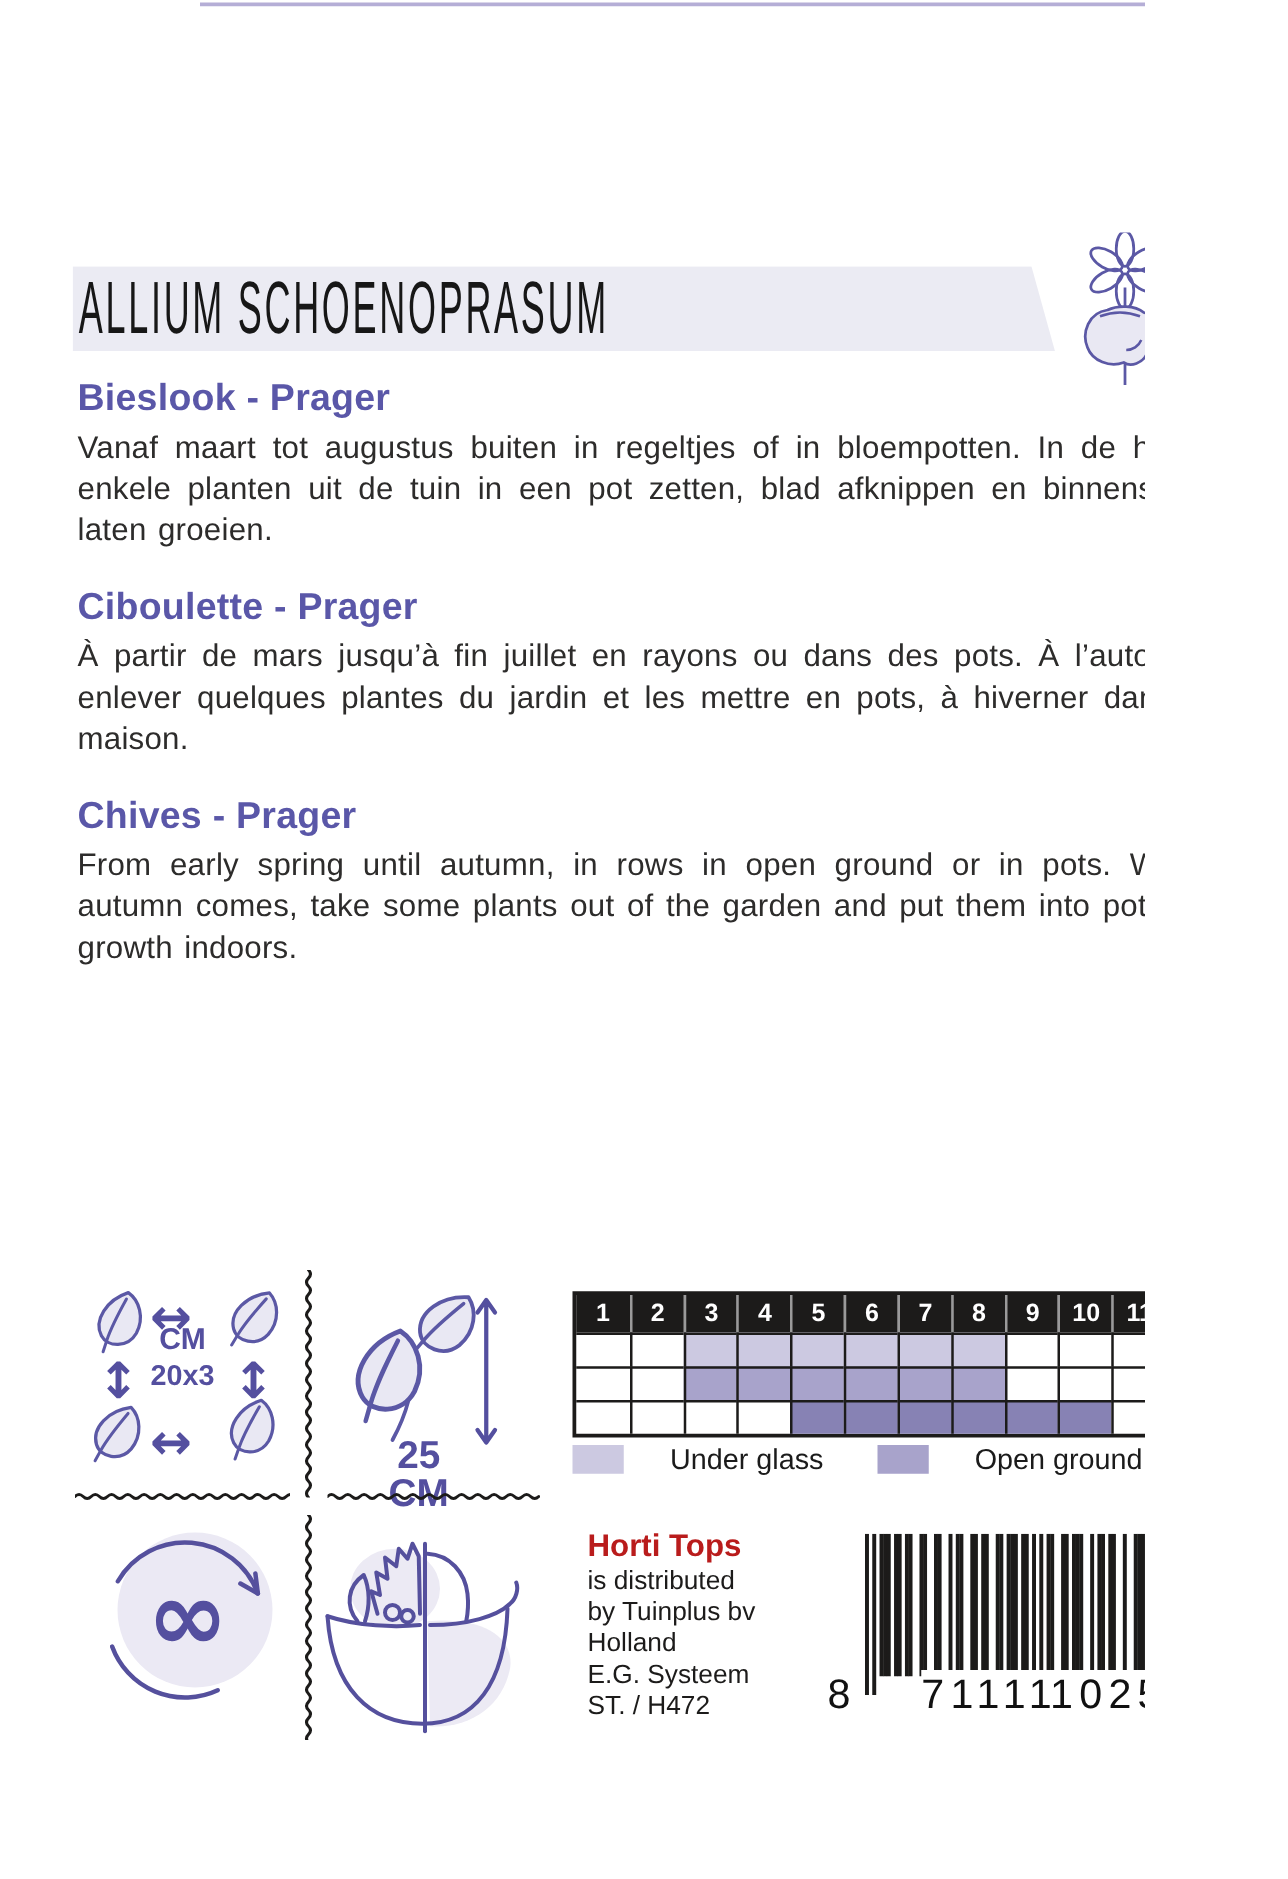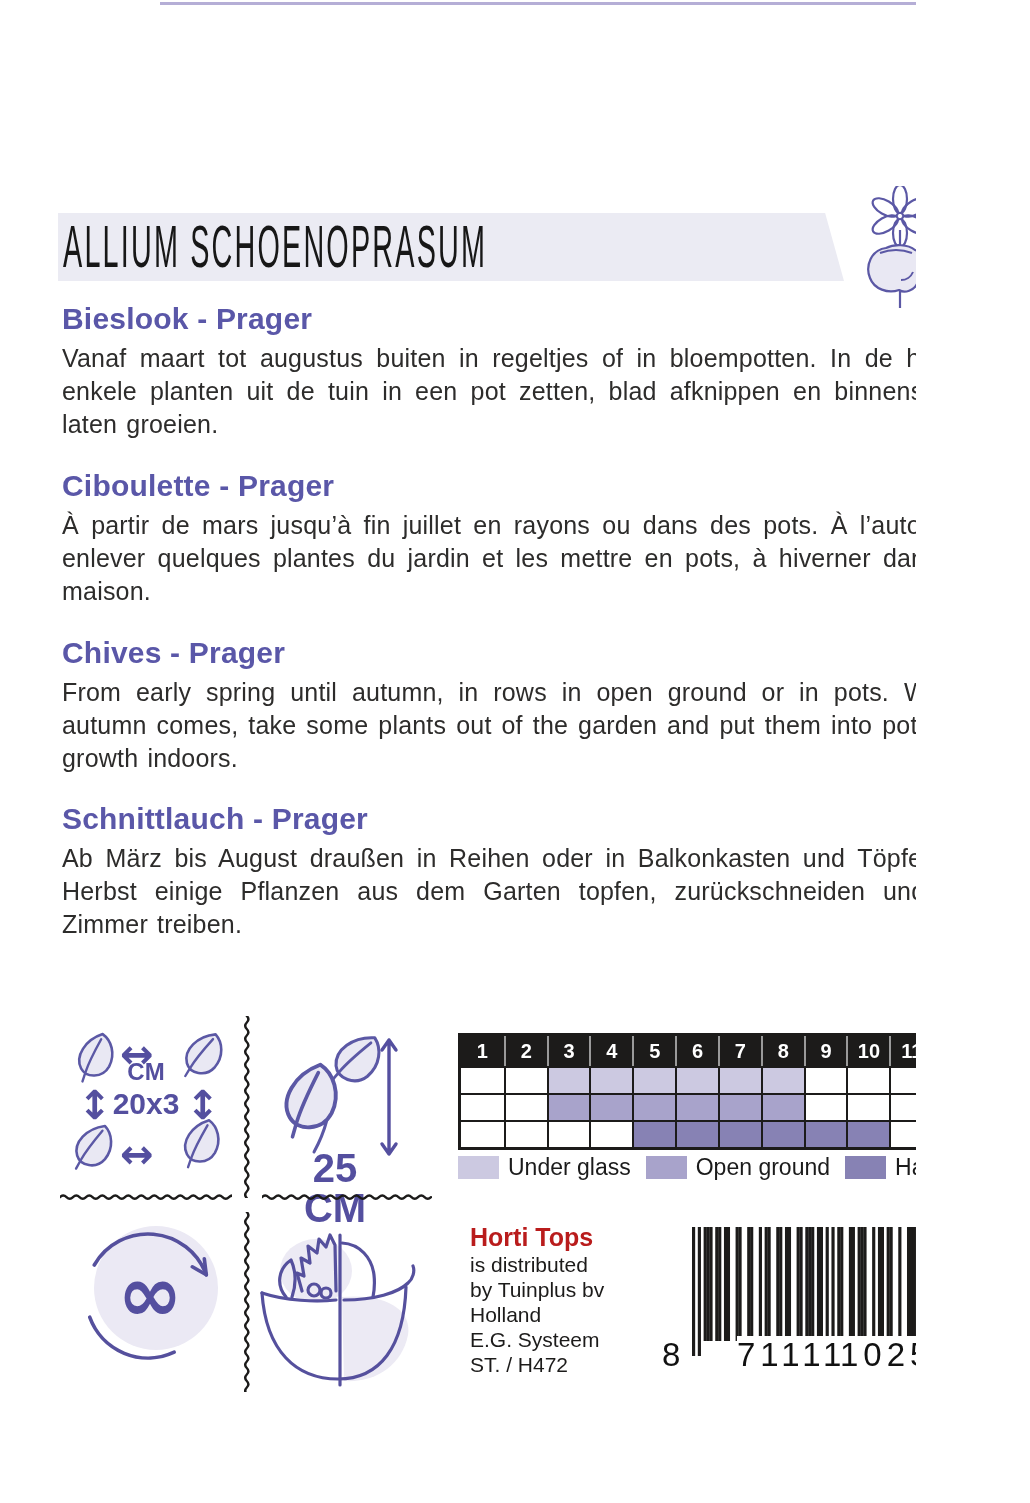--- a/index.html
+++ b/index.html
@@ -23,21 +23,21 @@
   .arrow{color:#544f9f;font-weight:700;font-family:"DejaVu Sans",sans-serif;line-height:1;}
   
   #calendar{left:458px;top:1033px;width:514px;border:3px solid #1c1b1a;background:#fff;
             display:grid;grid-template-columns:repeat(12,1fr);grid-template-rows:30px 27px 27px 27px;}
   .cal-head{background:#1c1b1a;color:#ffffff;font-weight:700;font-size:20px;
             display:flex;align-items:center;justify-content:center;border-left:2px solid #9a9a9a;}
   .cal-head.first{border-left:none;}
   .cal-cell{border-top:2px solid #1c1b1a;border-left:2px solid #1c1b1a;}
   .cal-cell.first{border-left:none;}
   
-  #legend{left:458px;top:1154px;width:520px;display:flex;align-items:center;}
+  #legend{left:458px;top:1154px;width:520px;display:flex;align-items:center;gap:28px;}
   .legend-swatch{width:41px;height:23px;display:inline-block;margin-right:9px;flex:none;}
   .legend-label{font-size:23px;color:#1b1b1b;margin-right:15px;white-space:nowrap;}
   
   #distributor{left:470px;top:1222px;width:200px;}
   #distributor .dname{font-size:25px;font-weight:700;color:#b91c1c;line-height:30px;}
   #distributor .dline{font-size:21px;line-height:25px;color:#1c1b1a;}
   
   .bdigit{position:absolute;top:1336px;font-size:33px;color:#111;background:#fff;
           font-family:"Liberation Sans",sans-serif;}
   
@@ -82,53 +82,49 @@
     <p>Vanaf maart tot augustus buiten in regeltjes of in bloempotten. In de herfst enkele planten uit de tuin in een pot zetten, blad afknippen en binnenshuis laten groeien.</p>
   </div>
   <div class="section abs" style="top:469px">
     <h2>Ciboulette - Prager</h2>
     <p>À partir de mars jusqu’à fin juillet en rayons ou dans des pots. À l’automne enlever quelques plantes du jardin et les mettre en pots, à hiverner dans la maison.</p>
   </div>
   <div class="section abs" style="top:636px">
     <h2>Chives - Prager</h2>
     <p>From early spring until autumn, in rows in open ground or in pots. When autumn comes, take some plants out of the garden and put them into pots for growth indoors.</p>
   </div>
-  <div class="section abs" style="top:802px">
-    <h2>Schnittlauch - Prager</h2>
-    <p>Ab März bis August draußen in Reihen oder in Balkonkasten und Töpfe. Im Herbst einige Pflanzen aus dem Garten topfen, zurückschneiden und im Zimmer treiben.</p>
-  </div>
 
   <svg class="abs" style="left:57px;top:1026px" width="196" height="168" viewBox="0 0 196 168">
     <use href="#leaf" transform="translate(14,6) rotate(-6 24 25)"></use>
     <use href="#leaf" transform="translate(122,4) rotate(7 24 25)"></use>
     <use href="#leaf" transform="translate(12,96) rotate(5 24 25)"></use>
     <use href="#leaf" transform="translate(120,92) rotate(-5 24 25)"></use>
   </svg>
   <div class="arrow abs" style="left:120px;top:1034px;font-size:40px">↔</div>
   <div class="arrow abs" style="left:78px;top:1085px;font-size:40px">↕</div>
   <div class="arrow abs" style="left:186px;top:1085px;font-size:40px">↕</div>
   <div class="arrow abs" style="left:120px;top:1134px;font-size:40px">↔</div>
-  <div class="ptxt abs" style="left:110px;top:1089px;width:72px;font-size:30px">20x3</div>
+  <div class="ptxt abs" style="left:110px;top:1089px;width:72px;font-size:23px">20x3</div>
   <div class="ptxt abs" style="left:110px;top:1060px;width:72px;font-size:24px">CM</div>
 
   <svg class="abs" style="left:240px;top:1016px" width="12" height="182">
       <g transform="translate(10 0) rotate(90)">
         <path d="M0 3.2 Q 3.25 0 6.5 3.2 Q 9.75 6.4 13 3.2 Q 16.25 0 19.5 3.2 Q 22.75 6.4 26 3.2 Q 29.25 0 32.5 3.2 Q 35.75 6.4 39 3.2 Q 42.25 0 45.5 3.2 Q 48.75 6.4 52 3.2 Q 55.25 0 58.5 3.2 Q 61.75 6.4 65 3.2 Q 68.25 0 71.5 3.2 Q 74.75 6.4 78 3.2 Q 81.25 0 84.5 3.2 Q 87.75 6.4 91 3.2 Q 94.25 0 97.5 3.2 Q 100.75 6.4 104 3.2 Q 107.25 0 110.5 3.2 Q 113.75 6.4 117 3.2 Q 120.25 0 123.5 3.2 Q 126.75 6.4 130 3.2 Q 133.25 0 136.5 3.2 Q 139.75 6.4 143 3.2 Q 146.25 0 149.5 3.2 Q 152.75 6.4 156 3.2 Q 159.25 0 162.5 3.2 Q 165.75 6.4 169 3.2 Q 172.25 0 175.5 3.2 Q 178.75 6.4 182 3.2" fill="none" stroke="#1c1b1a" stroke-width="2.4" stroke-linecap="round"></path>
       </g>
     </svg>
 
   <svg class="abs" style="left:270px;top:1030px" width="112" height="126" viewBox="0 0 112 126">
     <path d="M62 50 C 61 82 55 102 44 122" fill="none" stroke="#5b58a5" stroke-width="3" stroke-linecap="round"></path>
     <use href="#leaf" transform="translate(58,0) scale(1.18) rotate(16 24 25)"></use>
     <use href="#leaf" transform="translate(4,32) scale(1.5) rotate(-8 24 25)"></use>
   </svg>
   <svg class="abs" style="left:378px;top:1036px" width="22" height="122" viewBox="0 0 22 122">
     <path d="M11 4 L11 118 M4 14 L11 4 L18 14 M4 108 L11 118 L18 108" fill="none" stroke="#544f9f" stroke-width="3.4" stroke-linecap="round" stroke-linejoin="round"></path>
   </svg>
-  <div class="ptxt abs" style="left:290px;top:1148px;width:90px;font-size:40px">25 CM</div>
+  <div class="ptxt abs" style="left:290px;top:1148px;width:90px;font-size:31px">25 CM</div>
 
   <svg class="abs" style="left:60px;top:1194px" width="172" height="10">
       <path d="M0 3.2 Q 3.25 0 6.5 3.2 Q 9.75 6.4 13 3.2 Q 16.25 0 19.5 3.2 Q 22.75 6.4 26 3.2 Q 29.25 0 32.5 3.2 Q 35.75 6.4 39 3.2 Q 42.25 0 45.5 3.2 Q 48.75 6.4 52 3.2 Q 55.25 0 58.5 3.2 Q 61.75 6.4 65 3.2 Q 68.25 0 71.5 3.2 Q 74.75 6.4 78 3.2 Q 81.25 0 84.5 3.2 Q 87.75 6.4 91 3.2 Q 94.25 0 97.5 3.2 Q 100.75 6.4 104 3.2 Q 107.25 0 110.5 3.2 Q 113.75 6.4 117 3.2 Q 120.25 0 123.5 3.2 Q 126.75 6.4 130 3.2 Q 133.25 0 136.5 3.2 Q 139.75 6.4 143 3.2 Q 146.25 0 149.5 3.2 Q 152.75 6.4 156 3.2 Q 159.25 0 162.5 3.2 Q 165.75 6.4 169 3.2 Q 172.25 0 175.5 3.2 Q 178.75 6.4 182 3.2" fill="none" stroke="#1c1b1a" stroke-width="2.4" stroke-linecap="round"></path>
     </svg>
   <svg class="abs" style="left:262px;top:1194px" width="170" height="10">
       <path d="M0 3.2 Q 3.25 0 6.5 3.2 Q 9.75 6.4 13 3.2 Q 16.25 0 19.5 3.2 Q 22.75 6.4 26 3.2 Q 29.25 0 32.5 3.2 Q 35.75 6.4 39 3.2 Q 42.25 0 45.5 3.2 Q 48.75 6.4 52 3.2 Q 55.25 0 58.5 3.2 Q 61.75 6.4 65 3.2 Q 68.25 0 71.5 3.2 Q 74.75 6.4 78 3.2 Q 81.25 0 84.5 3.2 Q 87.75 6.4 91 3.2 Q 94.25 0 97.5 3.2 Q 100.75 6.4 104 3.2 Q 107.25 0 110.5 3.2 Q 113.75 6.4 117 3.2 Q 120.25 0 123.5 3.2 Q 126.75 6.4 130 3.2 Q 133.25 0 136.5 3.2 Q 139.75 6.4 143 3.2 Q 146.25 0 149.5 3.2 Q 152.75 6.4 156 3.2 Q 159.25 0 162.5 3.2 Q 165.75 6.4 169 3.2" fill="none" stroke="#1c1b1a" stroke-width="2.4" stroke-linecap="round"></path>
     </svg>
 
   <svg class="abs" style="left:240px;top:1212px" width="12" height="180">
       <g transform="translate(10 0) rotate(90)">

